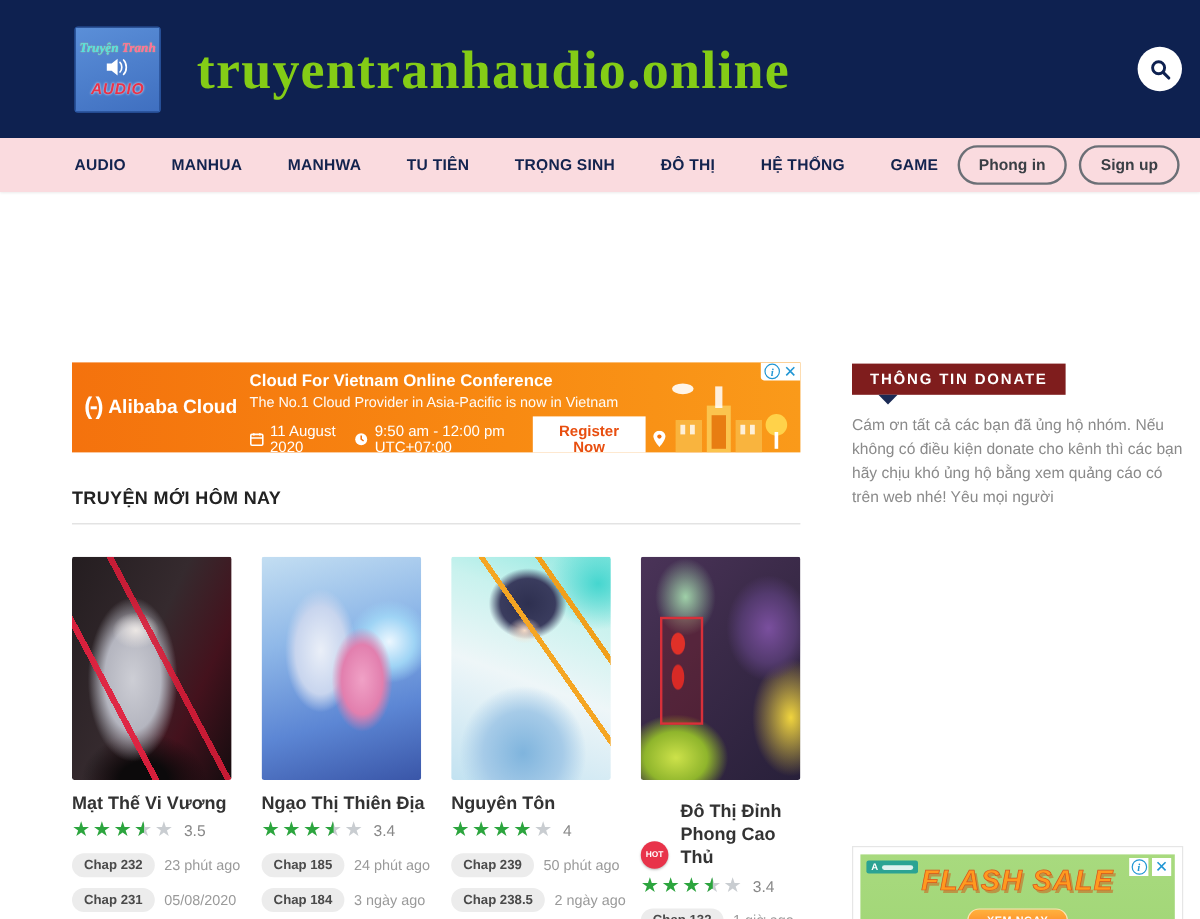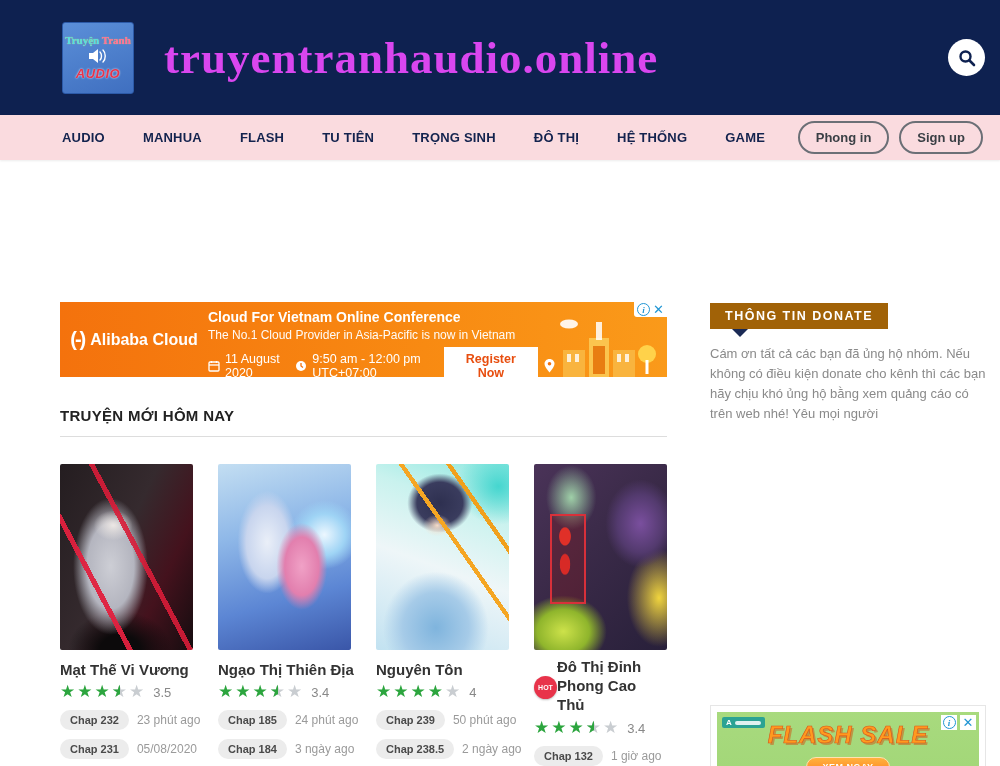--- a/index.html
+++ b/index.html
@@ -2,26 +2,26 @@
 <html><head>
 <meta charset="utf-8">
 <style>
   * { margin:0; padding:0; box-sizing:border-box; }
   body { font-family:"Liberation Sans","DejaVu Sans",sans-serif; background:#fff; }
   .page { position:relative; width:1000px; height:766px; background:#fff; overflow:hidden; }
 
   
   .header { position:absolute; top:0; left:0; width:1000px; height:115px; background:#0e2150; display:flex; align-items:center; }
   .logo-box { margin-left:62px; width:72px; height:72px; background:linear-gradient(160deg,#5b8fd8,#3f6fc0); border-radius:3px; display:flex; flex-direction:column; align-items:center; justify-content:center; border:1px solid #2c5aa8; }
-  .logo-line1 { font-family:"Liberation Serif","DejaVu Serif",serif; font-weight:bold; font-size:11px; white-space:nowrap; }
+  .logo-line1 { font-family:"Liberation Serif","DejaVu Serif",serif; font-style:italic; font-weight:bold; font-size:11px; white-space:nowrap; }
   .logo-line1 .w1 { color:#4de0e8; text-shadow:0 0 1px #ffe94a; }
   .logo-line1 .w2 { color:#ff6b9e; text-shadow:0 0 1px #ffd24a; }
   .logo-speaker { margin:2px 0; }
   .logo-line2 { font-style:italic; font-weight:bold; font-size:13px; color:#e8334a; text-shadow:0 0 2px #fff; letter-spacing:.5px; }
-  .site-title { margin-left:30px; font-family:"Liberation Serif","DejaVu Serif",serif; font-weight:bold; font-size:45px; color:#d946ef; letter-spacing:1px; }
+  .site-title { margin-left:30px; font-family:"Liberation Serif","DejaVu Serif",serif; font-weight:bold; font-size:45px; color:#84cc16; letter-spacing:1px; }
   .search-btn { margin-left:auto; margin-right:15px; width:37px; height:37px; border-radius:50%; background:#fff; border:none; display:flex; align-items:center; justify-content:center; cursor:pointer; }
 
   
   .nav { position:absolute; top:115px; left:0; width:1000px; height:45px; background:#fadbdf; display:flex; align-items:center; box-shadow:0 1px 2px rgba(0,0,0,.08); }
   .nav-items { display:flex; align-items:center; gap:38px; margin-left:62px; }
   .nav-item { font-size:13px; font-weight:bold; color:#13234e; letter-spacing:.2px; cursor:pointer; white-space:nowrap; }
   .auth { margin-left:auto; margin-right:17px; display:flex; gap:10px; }
   .auth-btn { background:transparent; border:2px solid #6b6f76; border-radius:18px; padding:7px 16px; font-family:inherit; font-size:13px; font-weight:bold; color:#3a3f45; cursor:pointer; white-space:nowrap; }
 
   
@@ -75,36 +75,36 @@
       radial-gradient(ellipse 36px 46px at 28% 18%, #9fd0a8 0%, rgba(159,208,168,0) 70%),
       radial-gradient(ellipse 58px 48px at 22% 90%, #cde24a 0%, #8fb52c 45%, rgba(143,181,44,0) 75%),
       radial-gradient(ellipse 46px 70px at 94% 72%, #f0d43e 0%, rgba(240,212,62,0) 70%),
       linear-gradient(135deg,#4a3358 0%,#3a2a48 45%,#28203a 100%); }
   .cover-3::before { content:""; position:absolute; left:16px; top:50px; width:32px; height:86px; border:2px solid #d8303a; background:rgba(150,20,20,.28); }
   .cover-3::after { content:""; position:absolute; left:22px; top:60px; width:18px; height:62px; background:
       radial-gradient(ellipse 9px 14px at 50% 20%, #e03028 0 60%, transparent 70%),
       radial-gradient(ellipse 8px 16px at 50% 65%, #d82a26 0 60%, transparent 70%); }
 
   .card-title { margin-top:11px; font-size:15px; font-weight:bold; color:#333; white-space:nowrap; }
-  .card-title-row { margin-top:8px; display:flex; align-items:center; gap:0; }
+  .card-title-row { margin-top:18px; display:flex; align-items:flex-end; gap:10px; }
   .hot-badge { flex:0 0 auto; width:23px; height:23px; border-radius:50%; background:#e8334a; color:#fff; font-size:7px; font-weight:bold; display:flex; align-items:center; justify-content:center; margin-top:2px; box-shadow:0 1px 2px rgba(0,0,0,.25); }
   .card-title-wrap { font-size:15px; font-weight:bold; color:#333; line-height:1.25; white-space:normal; }
   .stars-row { margin-top:5px; display:flex; align-items:center; }
   .st { font-size:17px; line-height:1; margin-right:2px; color:#2ca53e; display:inline-block; }
   .st.empty { color:#c9cdd1; }
   .st.half { position:relative; color:#c9cdd1; }
   .st.half .hf { position:absolute; left:0; top:0; width:52%; overflow:hidden; color:#2ca53e; }
   .rating-num { margin-left:7px; font-size:13px; color:#888; }
   .chap-row { margin-top:9px; display:flex; align-items:center; }
   .chap-pill { background:#ececec; border-radius:11px; padding:4px 10px; font-size:11px; font-weight:bold; color:#4a4a4a; cursor:pointer; white-space:nowrap; }
   .chap-time { margin-left:8px; font-size:12px; color:#9a9a9a; white-space:nowrap; }
 
   
   .right-col { position:absolute; left:710px; top:303px; width:276px; height:463px; }
-  .donate-chip { position:relative; display:inline-block; background:#a16207; color:#fff; font-size:12.5px; font-weight:bold; letter-spacing:1.5px; padding:6px 15px; }
+  .donate-chip { position:relative; display:inline-block; background:#7f1d1d; color:#fff; font-size:12.5px; font-weight:bold; letter-spacing:1.5px; padding:6px 15px; }
   .donate-chip::after { content:""; position:absolute; left:22px; bottom:-8px; border-left:8px solid transparent; border-right:8px solid transparent; border-top:8px solid #1b2a55; }
   .donate-text { margin-top:15px; font-size:13px; line-height:1.55; color:#8a8a8a; }
   .mgid-row { margin-top:7px; text-align:right; }
   .mgid-by { font-size:9px; color:#b5b5b5; }
   .mgid-brand { position:relative; font-size:16px; font-weight:bold; color:#8d9cba; letter-spacing:.5px; }
   .mgid-brand::after { content:""; position:absolute; right:13px; top:-1px; width:8px; height:5px; border-bottom:2px solid #f58220; border-radius:0 0 50% 50%; transform:rotate(180deg); }
 
   .native-ad { position:absolute; top:155px; left:0; width:276px; height:174px; border:1px solid #e2e2e2; cursor:pointer; background:
       radial-gradient(circle 13px at 13% 42%, #e9bb9d 0 60%, rgba(0,0,0,0) 72%),
       radial-gradient(ellipse 20px 34px at 12% 30%, #3a2a22 0 58%, rgba(0,0,0,0) 75%),
@@ -161,21 +161,21 @@
             <line x1="11.5" y1="11.5" x2="16" y2="16" stroke="#0e2150" stroke-width="2.6" stroke-linecap="round"></line>
           </svg>
       </span>
     </button>
   </div>
 
   <div class="nav">
     <div class="nav-items">
       <span class="nav-item">AUDIO</span>
       <span class="nav-item">MANHUA</span>
-      <span class="nav-item">FLASH</span>
+      <span class="nav-item">MANHWA</span>
       <span class="nav-item">TU TIÊN</span>
       <span class="nav-item">TRỌNG SINH</span>
       <span class="nav-item">ĐÔ THỊ</span>
       <span class="nav-item">HỆ THỐNG</span>
       <span class="nav-item">GAME</span>
     </div>
     <div class="auth">
       <button class="auth-btn">Phong in</button>
       <button class="auth-btn">Sign up</button>
     </div>

